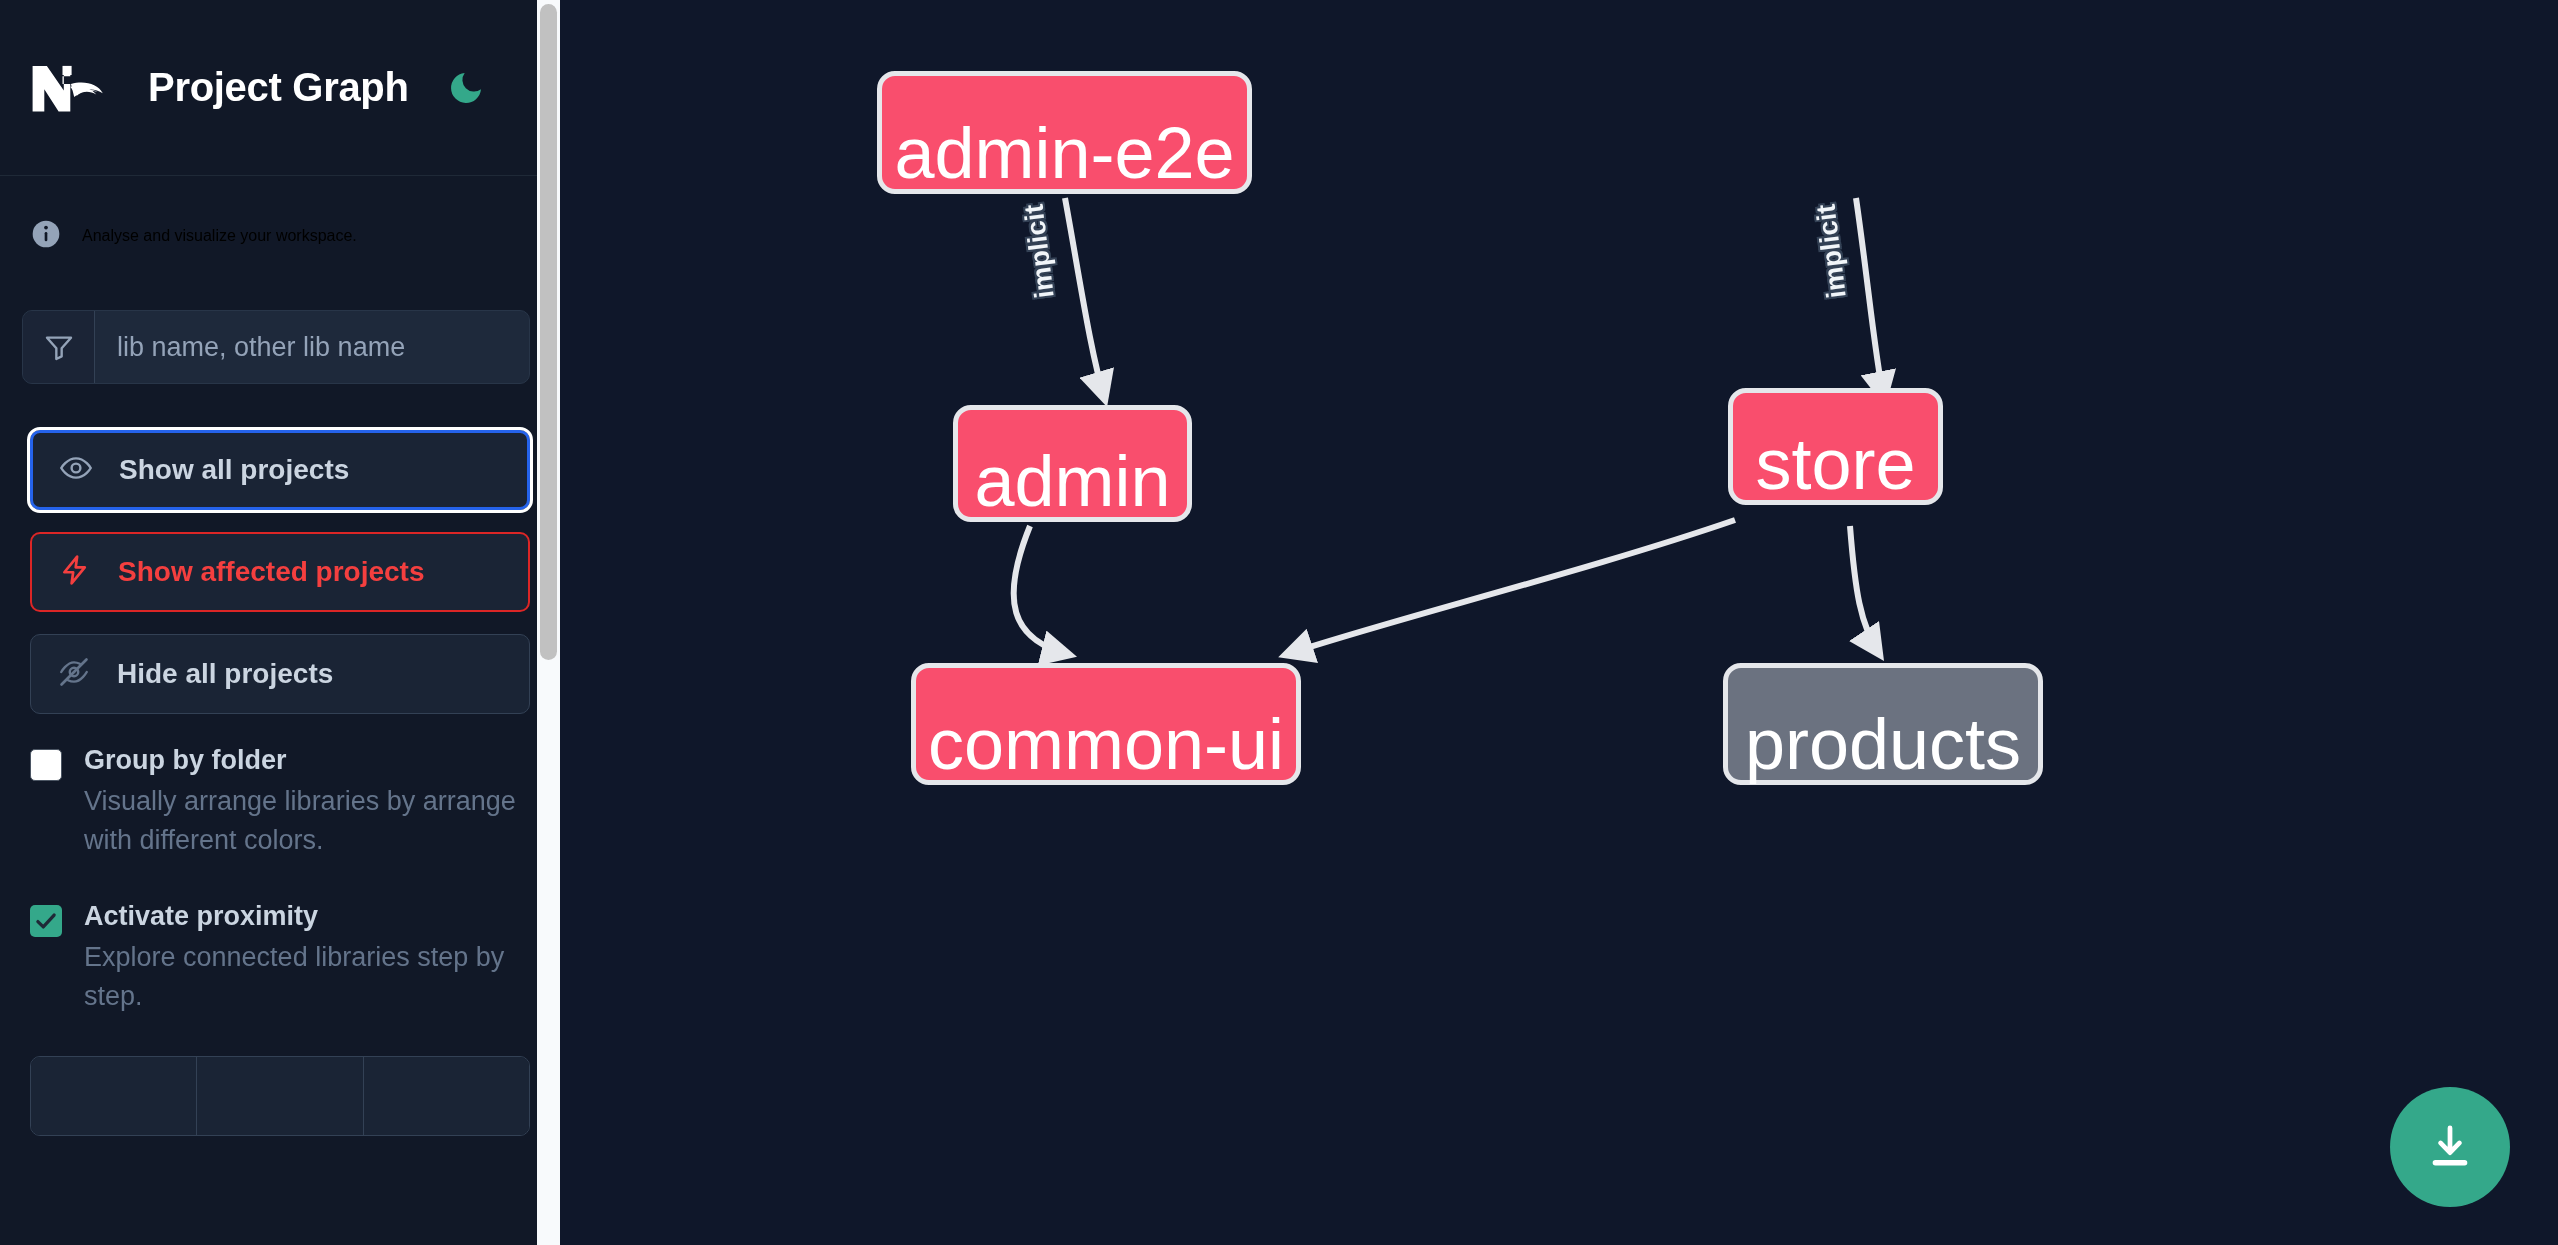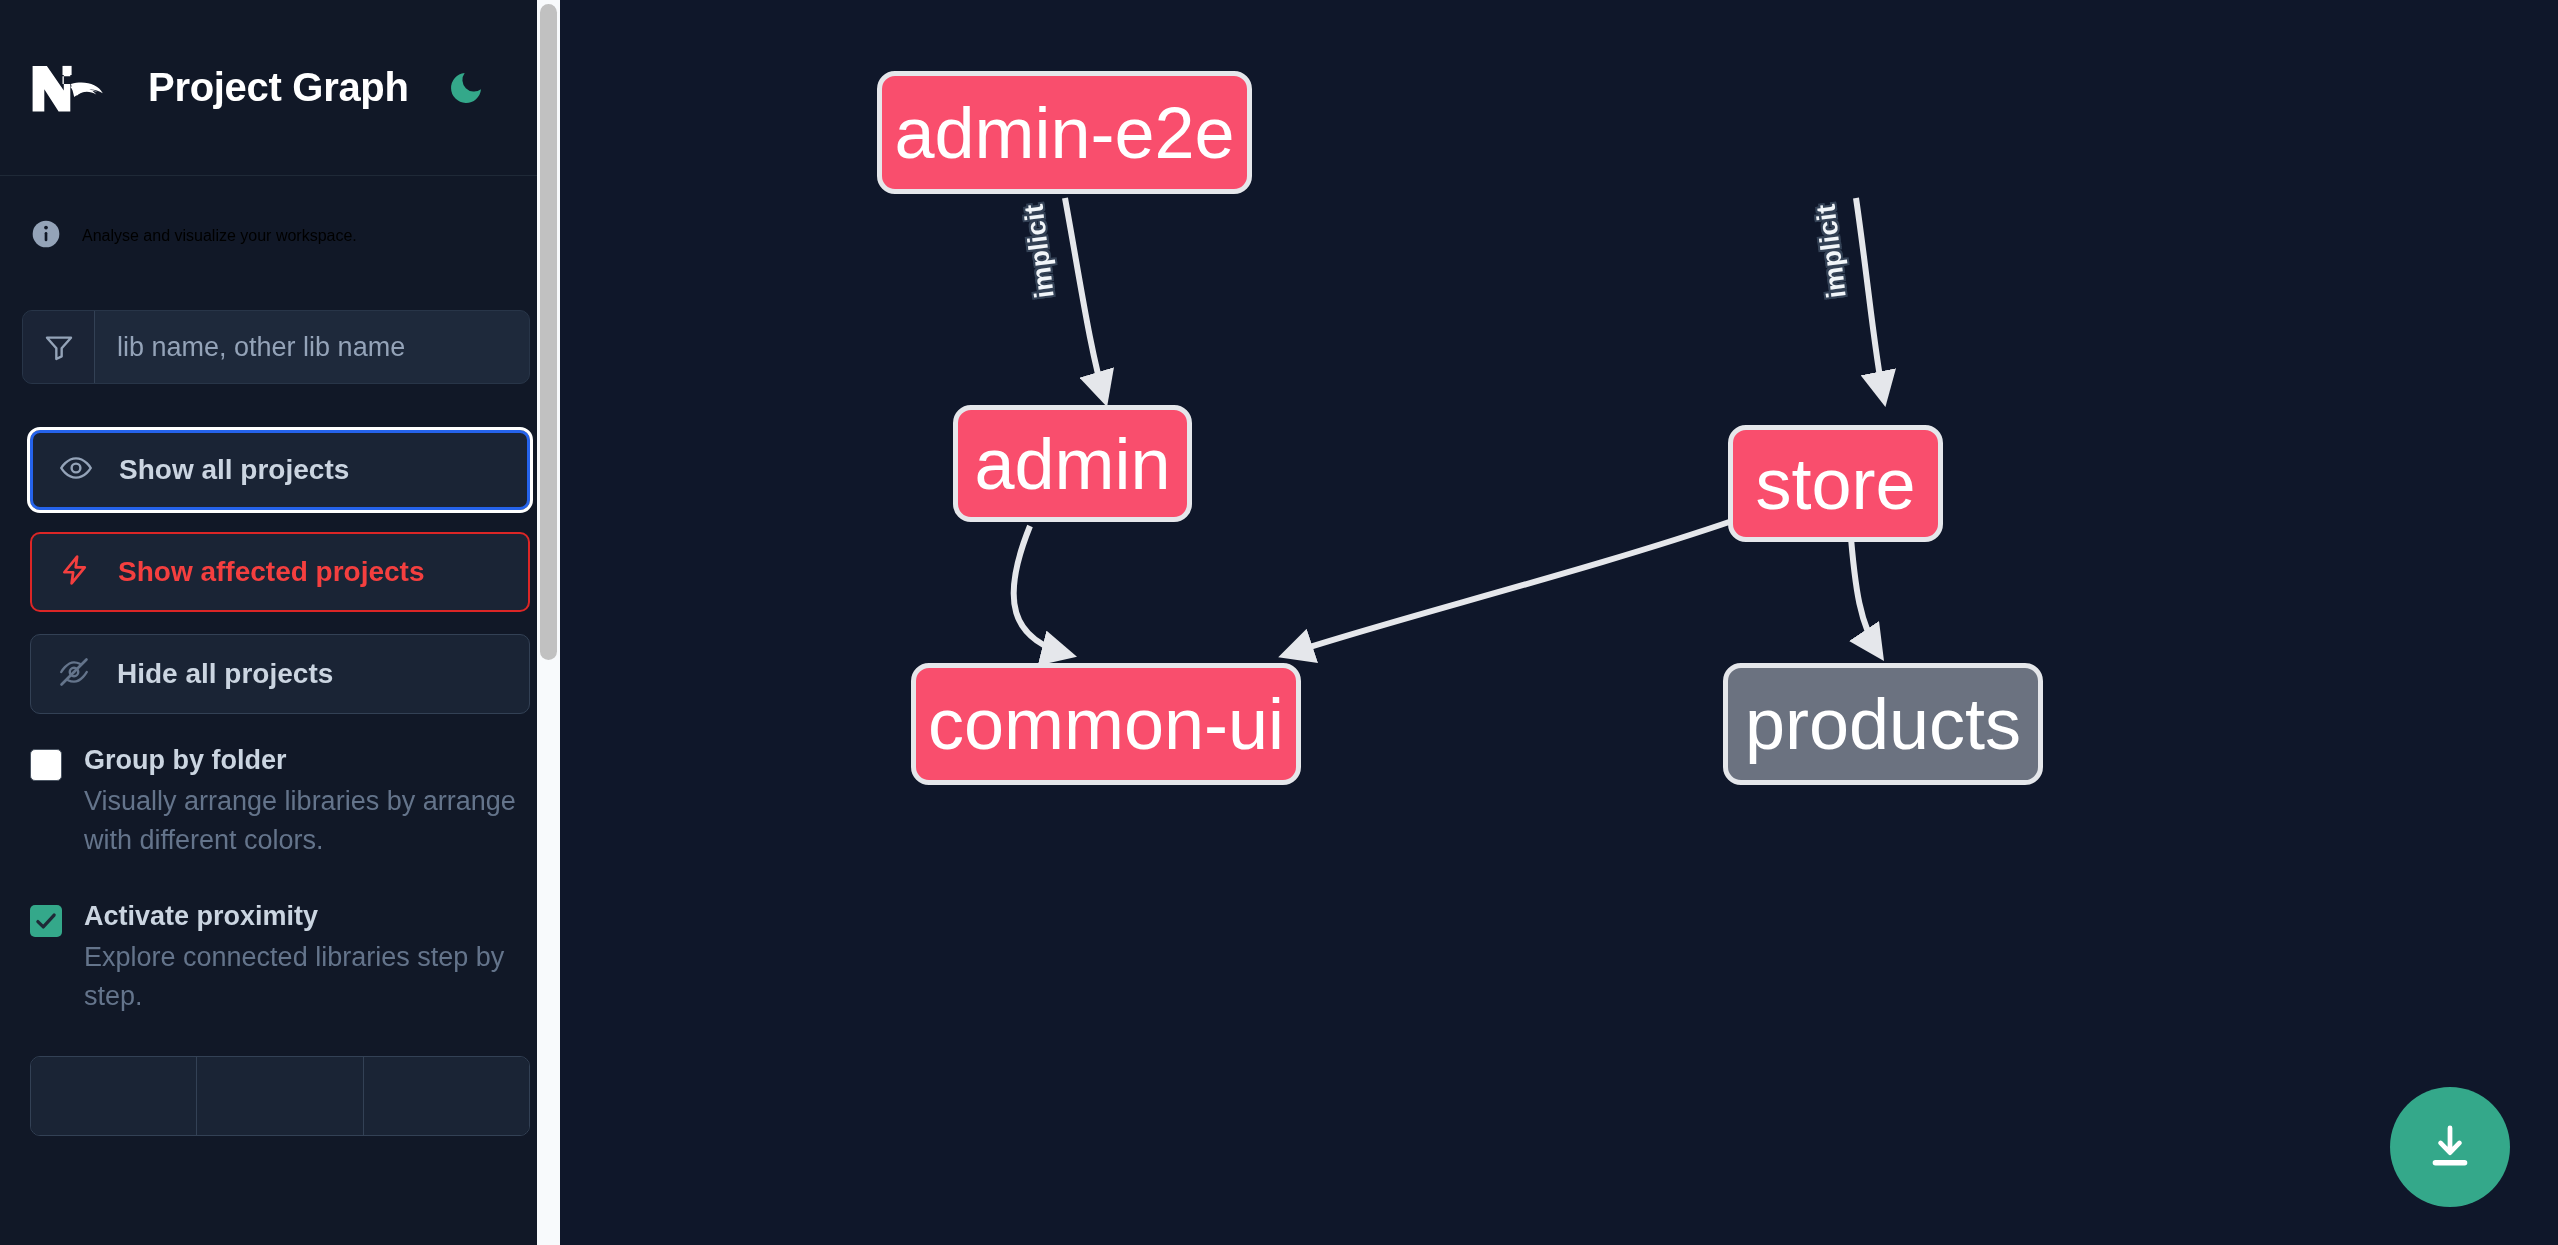--- a/index.html
+++ b/index.html
@@ -205,21 +205,21 @@
   }
   #graph-svg {
     position: absolute;
     top: 0; left: 0;
     width: 1998px;
     height: 1245px;
   }
   .gnode {
     position: absolute;
     display: flex;
-    align-items: center;
+    align-items: flex-end;
     justify-content: center;
     border-radius: 18px;
     border: 5px solid #e5e7eb;
     box-sizing: border-box;
     cursor: pointer;
     z-index: 3;
   }
   .gnode.pink { background: #f94e6d; }
   .gnode.grey { background: #6b7280; }
   .gnode-label {
@@ -394,21 +394,21 @@
 
     <div class="gnode pink" style="left:317px; top:71px; width:375px; height:123px;">
       <span class="gnode-label">admin-e2e</span>
     </div>
 
 
     <div class="gnode pink" style="left:393px; top:405px; width:239px; height:117px;">
       <span class="gnode-label">admin</span>
     </div>
 
-    <div class="gnode pink" style="left:1168px; top:425px; width:215px; height:117px;">
+    <div class="gnode pink" style="left:1168px; top:388px; width:215px; height:117px;">
       <span class="gnode-label">store</span>
     </div>
 
     <div class="gnode pink" style="left:351px; top:663px; width:390px; height:122px;">
       <span class="gnode-label">common-ui</span>
     </div>
 
     <div class="gnode grey" style="left:1163px; top:663px; width:320px; height:122px;">
       <span class="gnode-label">products</span>
     </div>

